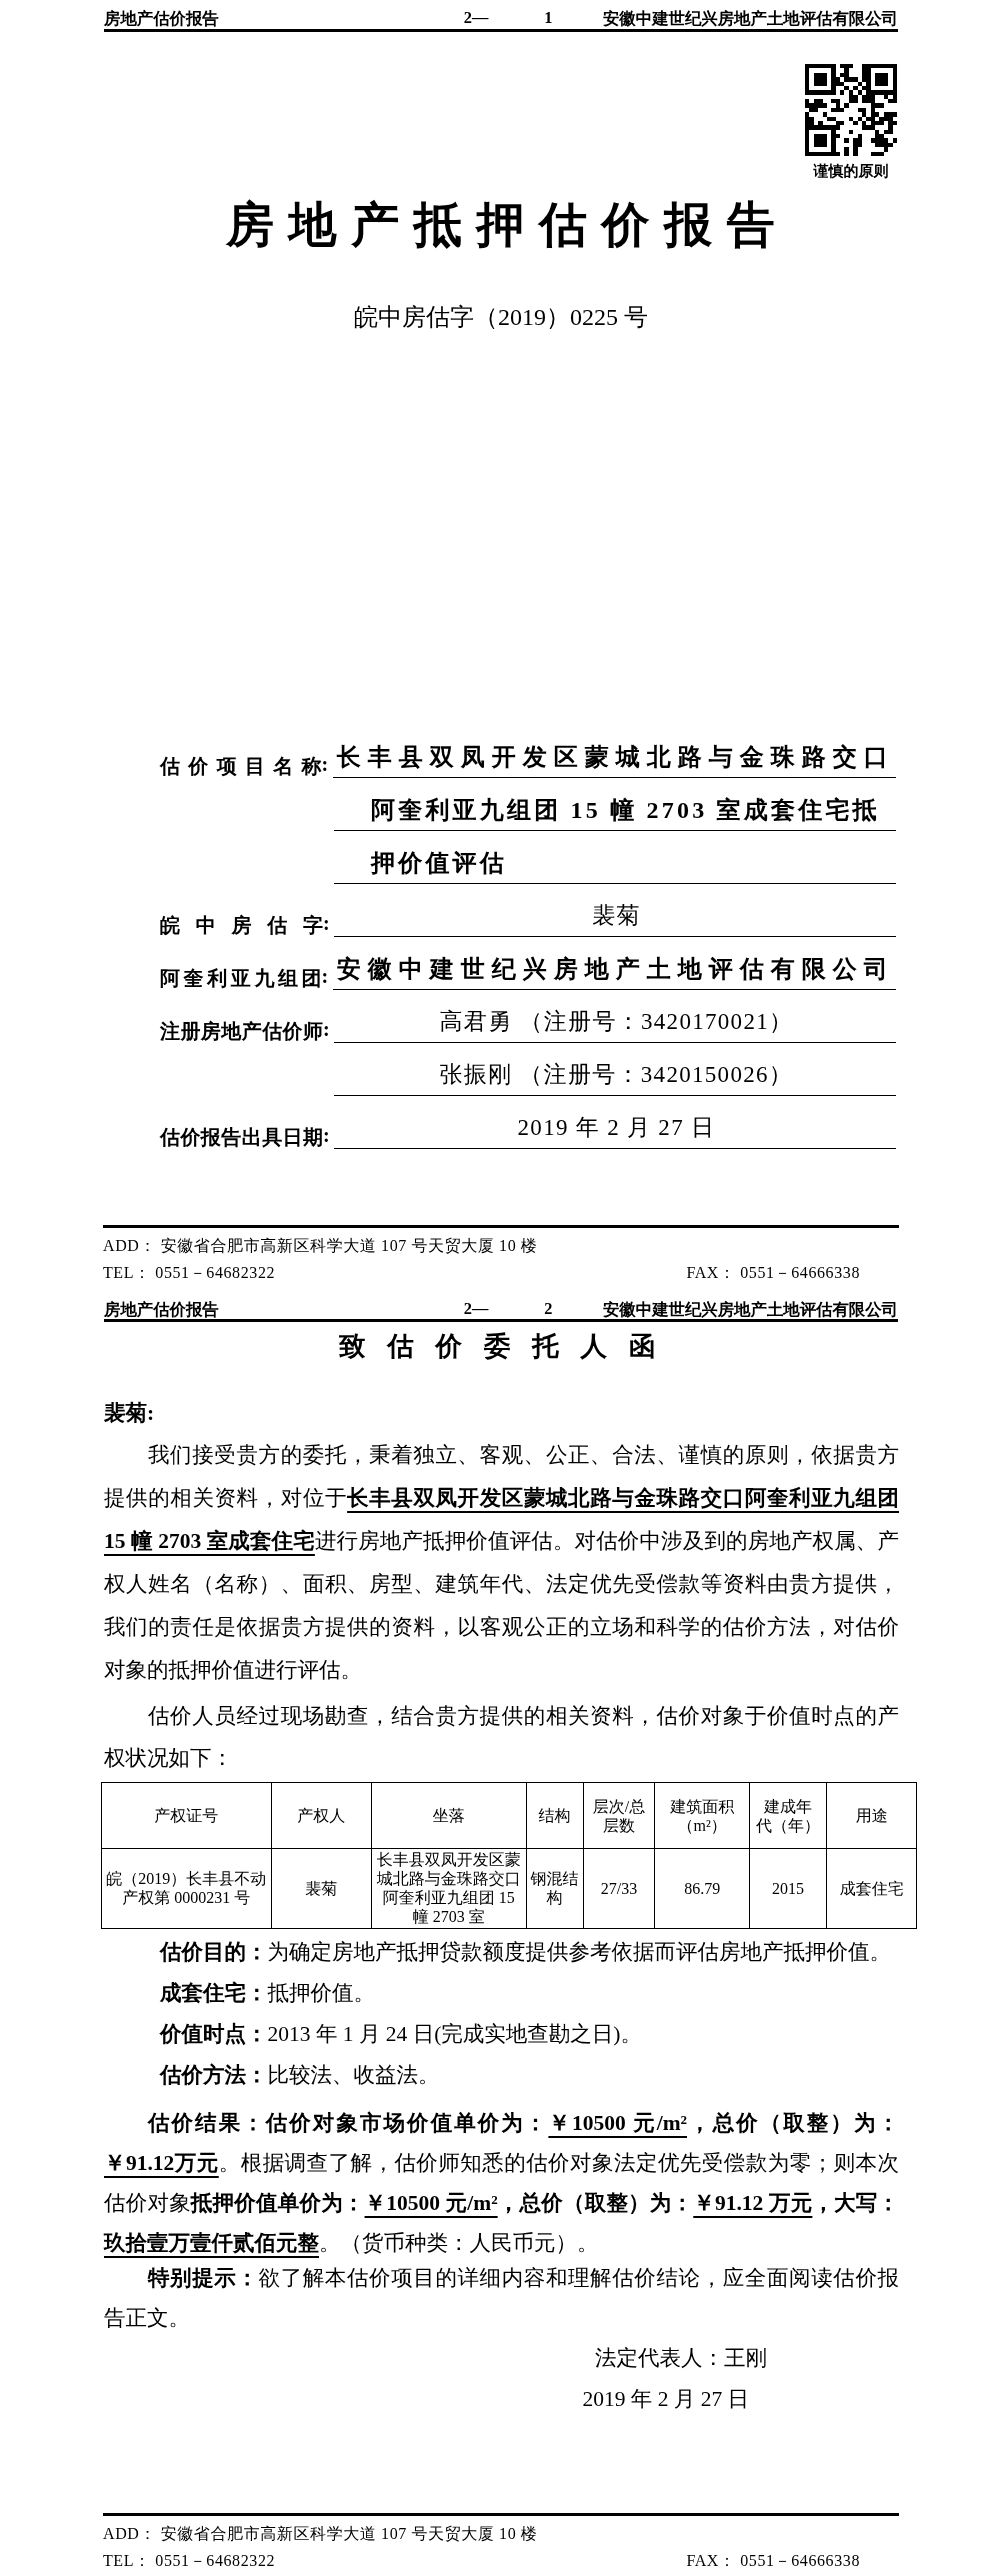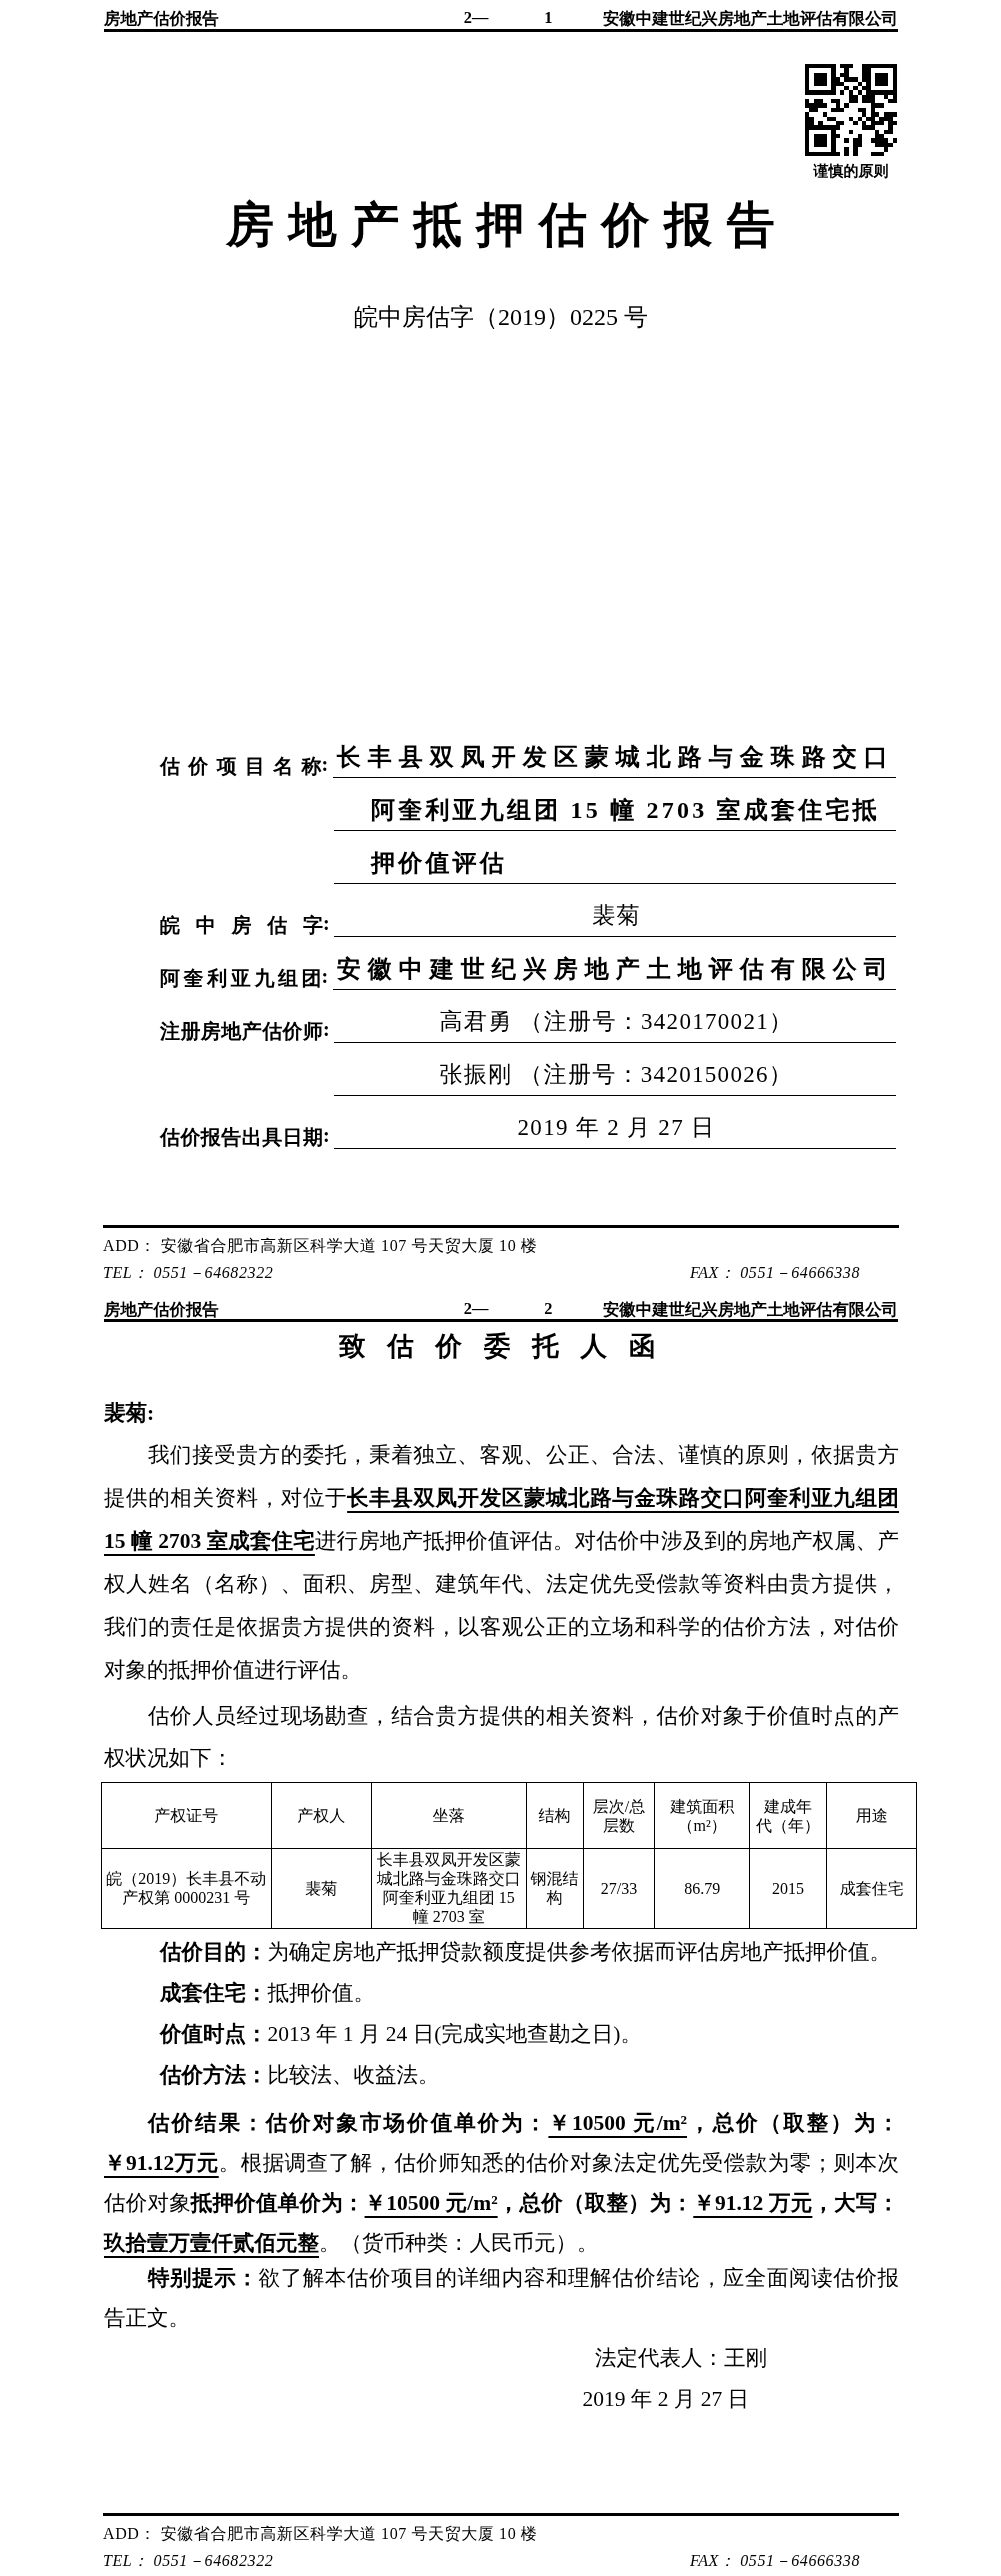--- a/index.html
+++ b/index.html
@@ -17,21 +17,21 @@
             font-size:16.4px; font-weight:bold; }
   #p1 .runhdr { top:7.6px; } #p2 .runhdr { top:7.6px; }
   .runhdr .mid { position:absolute; left:50%; transform:translateX(-42%); display:flex; gap:56px; }
   .runhdr .right { margin-left:auto; }
   .rule { position:absolute; left:104px; right:104px; height:3.2px; background:#000; }
   #p1 .rule.top { top:29px; } #p2 .rule.top { top:28px; }
 
   .footer { position:absolute; left:103px; right:103px; border-top:3.8px solid #000; }
   #p1 .footer { top:1225px; } #p2 .footer { top:1222px; }
   .addline { margin-top:8.2px; font-size:16px; letter-spacing:0.6px; }
-  .telline { margin-top:5.7px; font-size:16px; display:flex; letter-spacing:0.6px;font-style:italic; }
+  .telline { margin-top:5.7px; font-size:16px; display:flex; letter-spacing:0.6px; }
   .telline .fax { margin-left:auto; margin-right:39px; }
 
   
   .qrwrap { position:absolute; top:64px; right:105px; width:92px; text-align:center; }
   .qr { display:grid; width:92px; height:92px;
         grid-template-columns:repeat(21,1fr); grid-template-rows:repeat(21,1fr); background:#fff; }
   .qr i { background:#000; display:block; }
   .qrcap { margin-top:5.7px; font-size:15px; font-weight:bold; white-space:nowrap; }
 
   .title { position:absolute; top:193px; left:0; right:0; text-align:center;

